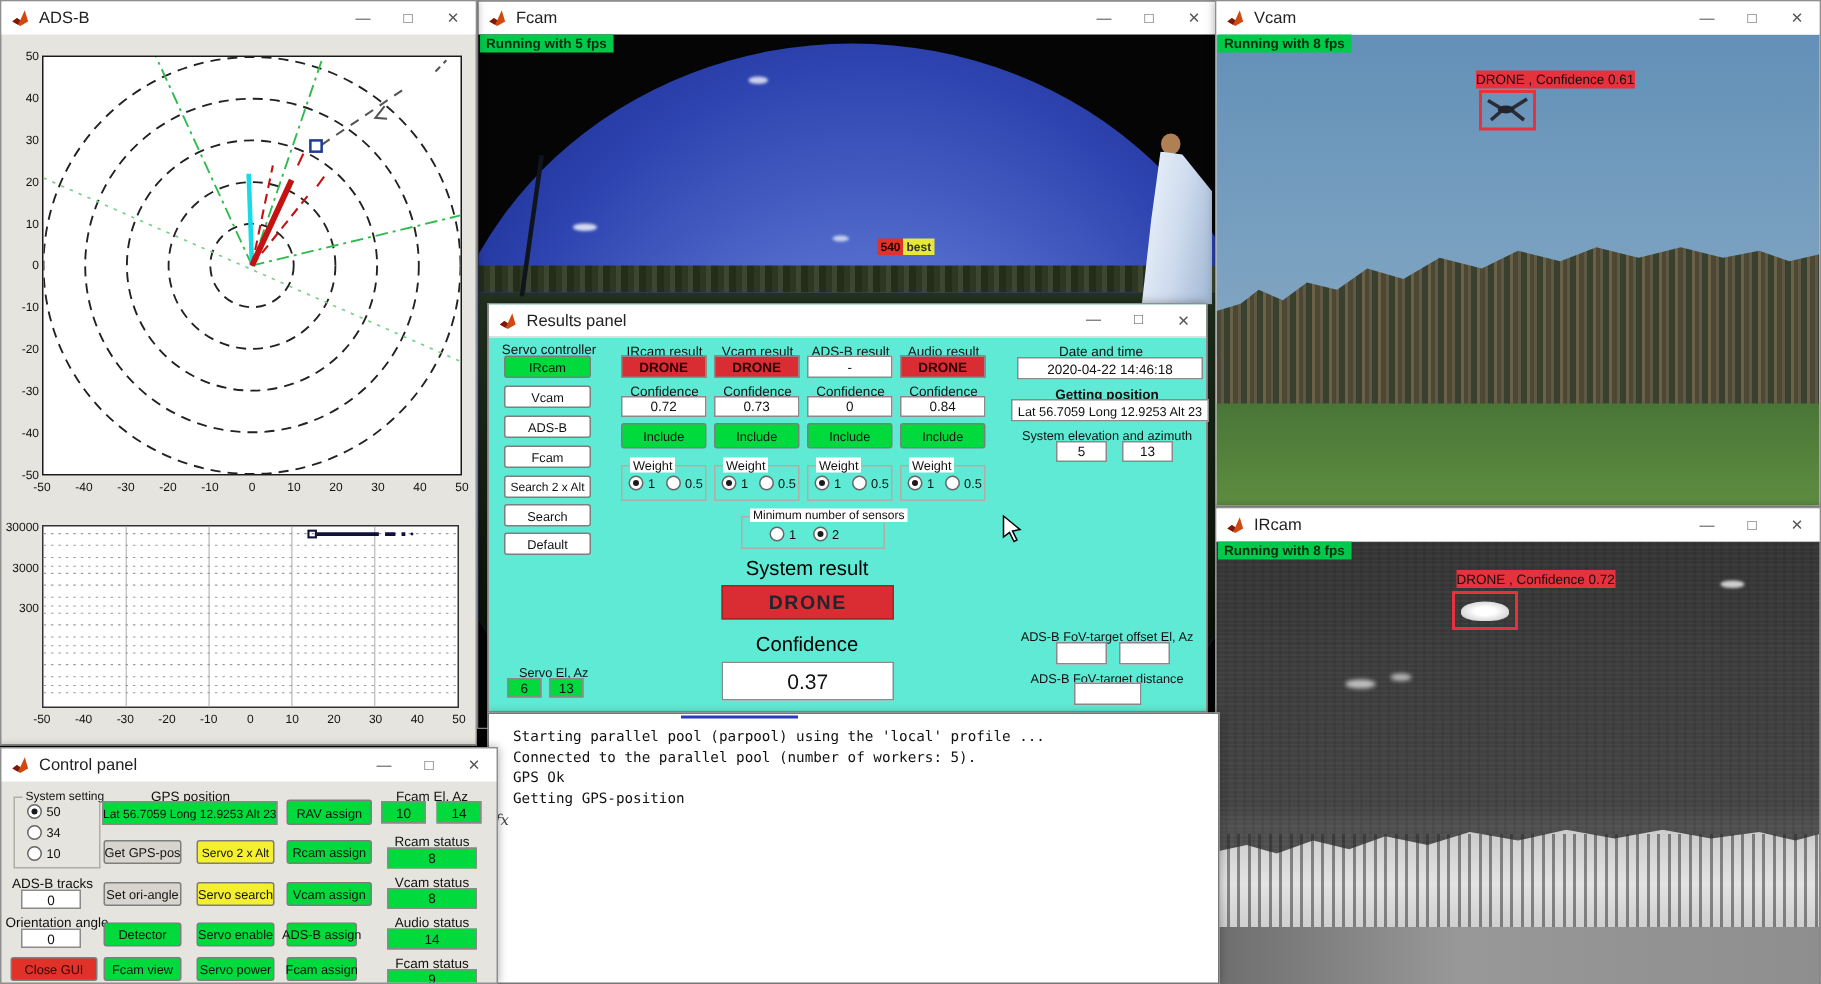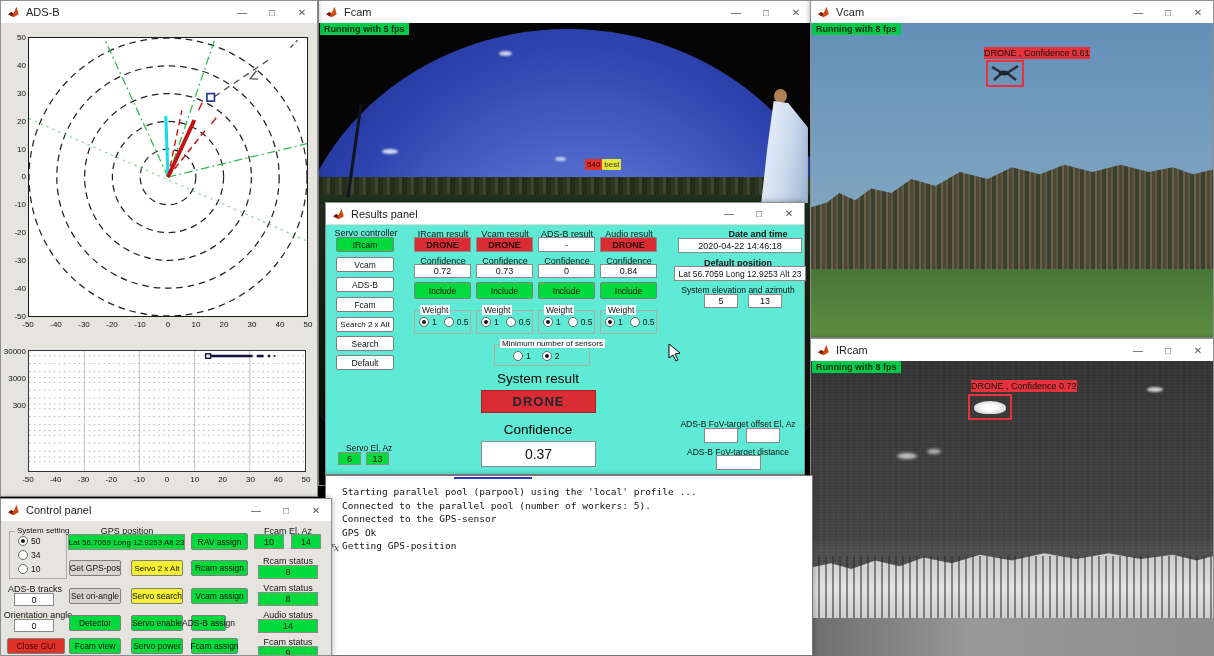--- a/index.html
+++ b/index.html
@@ -63,21 +63,21 @@
       <div style="position:absolute;left:268px;top:128px;width:11px;height:4px;border-radius:50%;background:rgba(255,255,255,.7);filter:blur(1px)"></div>
       <div style="position:absolute;left:155px;top:150px;width:9px;height:4px;border-radius:50%;background:rgba(255,255,255,.6);filter:blur(1px)"></div>
       <div style="position:absolute;left:0;top:148px;width:100%;height:18px;background:repeating-linear-gradient(90deg,#2e3722 0 4px,#3c4630 4px 7px,#232d1a 7px 12px)"></div>
       <div style="position:absolute;left:0;top:166px;width:100%;height:370px;background:linear-gradient(#233320,#0b130a 60%)"></div>
     </div>
     <div style="position:absolute;left:34px;top:80px;width:3px;height:95px;background:#10141c;transform:rotate(8deg)"></div>
     <div style="position:absolute;left:437px;top:66px;width:52px;height:114px;z-index:2">
       <div style="position:absolute;left:18px;top:0;width:13px;height:14px;border-radius:50%;background:#b08054"></div>
       <div style="position:absolute;left:0;top:12px;width:52px;height:102px;background:linear-gradient(100deg,#f4f8ff 0%,#cfdcee 55%,#9fb6d2 100%);clip-path:polygon(34% 0,62% 2%,100% 26%,100% 100%,10% 100%,22% 45%)"></div>
     </div>
-    <div style="position:absolute;left:266px;top:136px;z-index:3;display:flex;font-size:8px;font-weight:normal;line-height:11px">
+    <div style="position:absolute;left:266px;top:136px;z-index:3;display:flex;font-size:8px;font-weight:bold;line-height:11px">
       <span style="background:#e03228;color:#2a0000;padding:0 2px">540</span>
       <span style="background:#e8e83a;color:#333;padding:0 2px">best</span>
     </div>
   </div>
   <div class="badge" style="left:1px;top:22px">Running with 5 fps</div>
 </div>
 
 <div class="win" style="left:0;top:0;width:318px;height:497px;z-index:2">
   <div class="tb">
     <svg class="mli" viewBox="0 0 16 16">
@@ -356,41 +356,40 @@
 
   <div class="lbl c" style="left:212px;top:168px;font-size:13.5px;color:#000">System result</div>
   <div class="field" style="left:155px;top:187px;width:115px;height:23px;background:#d92d33;color:#20262e;font-size:13px;font-weight:bold;letter-spacing:1px;border-color:#a22">DRONE</div>
   <div class="lbl c" style="left:212px;top:219px;font-size:13.5px;color:#000">Confidence</div>
   <div class="field" style="left:155px;top:238px;width:115px;height:26px;font-size:14px">0.37</div>
 
   <span class="lbl" style="left:20px;top:240px;font-size:8.5px">Servo El, Az</span>
   <div class="field green" style="left:12px;top:249px;width:23px;height:13px">6</div>
   <div class="field green" style="left:40px;top:249px;width:23px;height:13px">13</div>
 
-  <span class="lbl c" style="left:432px;top:26px;font-weight:bold;font-size:9px">Date and time</span>
+  <span class="lbl c" style="left:408px;top:26px;font-weight:normal;font-size:9px">Date and time</span>
   <div class="field" style="left:352px;top:35px;width:124px;height:15px">2020-04-22   14:46:18</div>
-  <span class="lbl c" style="left:412px;top:55px;font-weight:bold;font-size:9px">Default position</span>
+  <span class="lbl c" style="left:412px;top:55px;font-weight:bold;font-size:9px">Getting position</span>
   <div class="field" style="left:348px;top:63px;width:132px;height:15px;font-size:8.5px">Lat 56.7059 Long 12.9253 Alt 23</div>
   <span class="lbl c" style="left:412px;top:82px;font-size:8.5px">System elevation and azimuth</span>
   <div class="field" style="left:378px;top:91px;width:34px;height:14px">5</div>
   <div class="field" style="left:422px;top:91px;width:34px;height:14px">13</div>
 
   <span class="lbl c" style="left:412px;top:216px;font-size:8.5px">ADS-B FoV-target offset El, Az</span>
   <div class="field" style="left:378px;top:225px;width:34px;height:15px"></div>
   <div class="field" style="left:420px;top:225px;width:34px;height:15px"></div>
   <span class="lbl c" style="left:412px;top:244px;font-size:8.5px">ADS-B FoV-target distance</span>
   <div class="field" style="left:390px;top:252px;width:45px;height:15px"></div>
 </div>
 
 <div class="win" style="left:325px;top:475px;width:488px;height:181px;z-index:4;background:#fff;border-color:#777">
   <div style="position:absolute;left:128px;top:1px;width:78px;height:2px;background:#2b3bbf"></div>
   <div style="position:absolute;left:16px;top:9px;right:6px">
     <div class="conline">Starting parallel pool (parpool) using the 'local' profile ...</div>
     <div class="conline">Connected to the parallel pool (number of workers: 5).</div>
-    <div class="conline">Connected to the GPS-sensor</div>
     <div class="conline">GPS Ok</div>
     <div class="conline">Getting GPS-position</div>
   </div>
   <span style="position:absolute;left:4px;top:66px;font-family:'DejaVu Serif',serif;font-style:italic;font-size:10px;color:#444">fx</span>
 </div>
 
 <div class="win" style="left:0;top:498px;width:332px;height:158px;z-index:5;overflow:hidden">
   <div class="tb">
     <svg class="mli" viewBox="0 0 16 16">
         <polygon points="1,11 5,8 8,10 12,1 15,11 8,15" fill="#d1490f"></polygon>
@@ -434,21 +433,21 @@
   <div class="pbtn g" style="left:68px;top:139px;width:52px;height:16px">Fcam view</div>
 
   <div class="pbtn y" style="left:130px;top:61px;width:52px;height:16px;font-size:8px">Servo 2 x Alt</div>
   <div class="pbtn y" style="left:130px;top:89px;width:52px;height:16px">Servo search</div>
   <div class="pbtn g" style="left:130px;top:116px;width:52px;height:16px">Servo enable</div>
   <div class="pbtn g" style="left:130px;top:139px;width:52px;height:16px">Servo power</div>
 
   <div class="pbtn g" style="left:190px;top:34px;width:57px;height:17px">RAV assign</div>
   <div class="pbtn g" style="left:190px;top:61px;width:57px;height:16px">Rcam assign</div>
   <div class="pbtn g" style="left:190px;top:89px;width:57px;height:16px">Vcam assign</div>
-  <div class="pbtn g" style="left:190px;top:116px;width:35px;height:16px">ADS-B assign</div>
+  <div class="pbtn g" style="left:190px;top:116px;width:47px;height:16px">ADS-B assign</div>
   <div class="pbtn g" style="left:190px;top:139px;width:47px;height:16px">Fcam assign</div>
 
   <span class="lbl c" style="left:287px;top:27px">Fcam El, Az</span>
   <div class="field green" style="left:253px;top:35px;width:30px;height:15px">10</div>
   <div class="field green" style="left:290px;top:35px;width:30px;height:15px">14</div>
 
   <span class="lbl c" style="left:287px;top:57px">Rcam status</span>
   <div class="field green" style="left:257px;top:66px;width:60px;height:14px">8</div>
   <span class="lbl c" style="left:287px;top:84px">Vcam status</span>
   <div class="field green" style="left:257px;top:93px;width:60px;height:14px">8</div>

